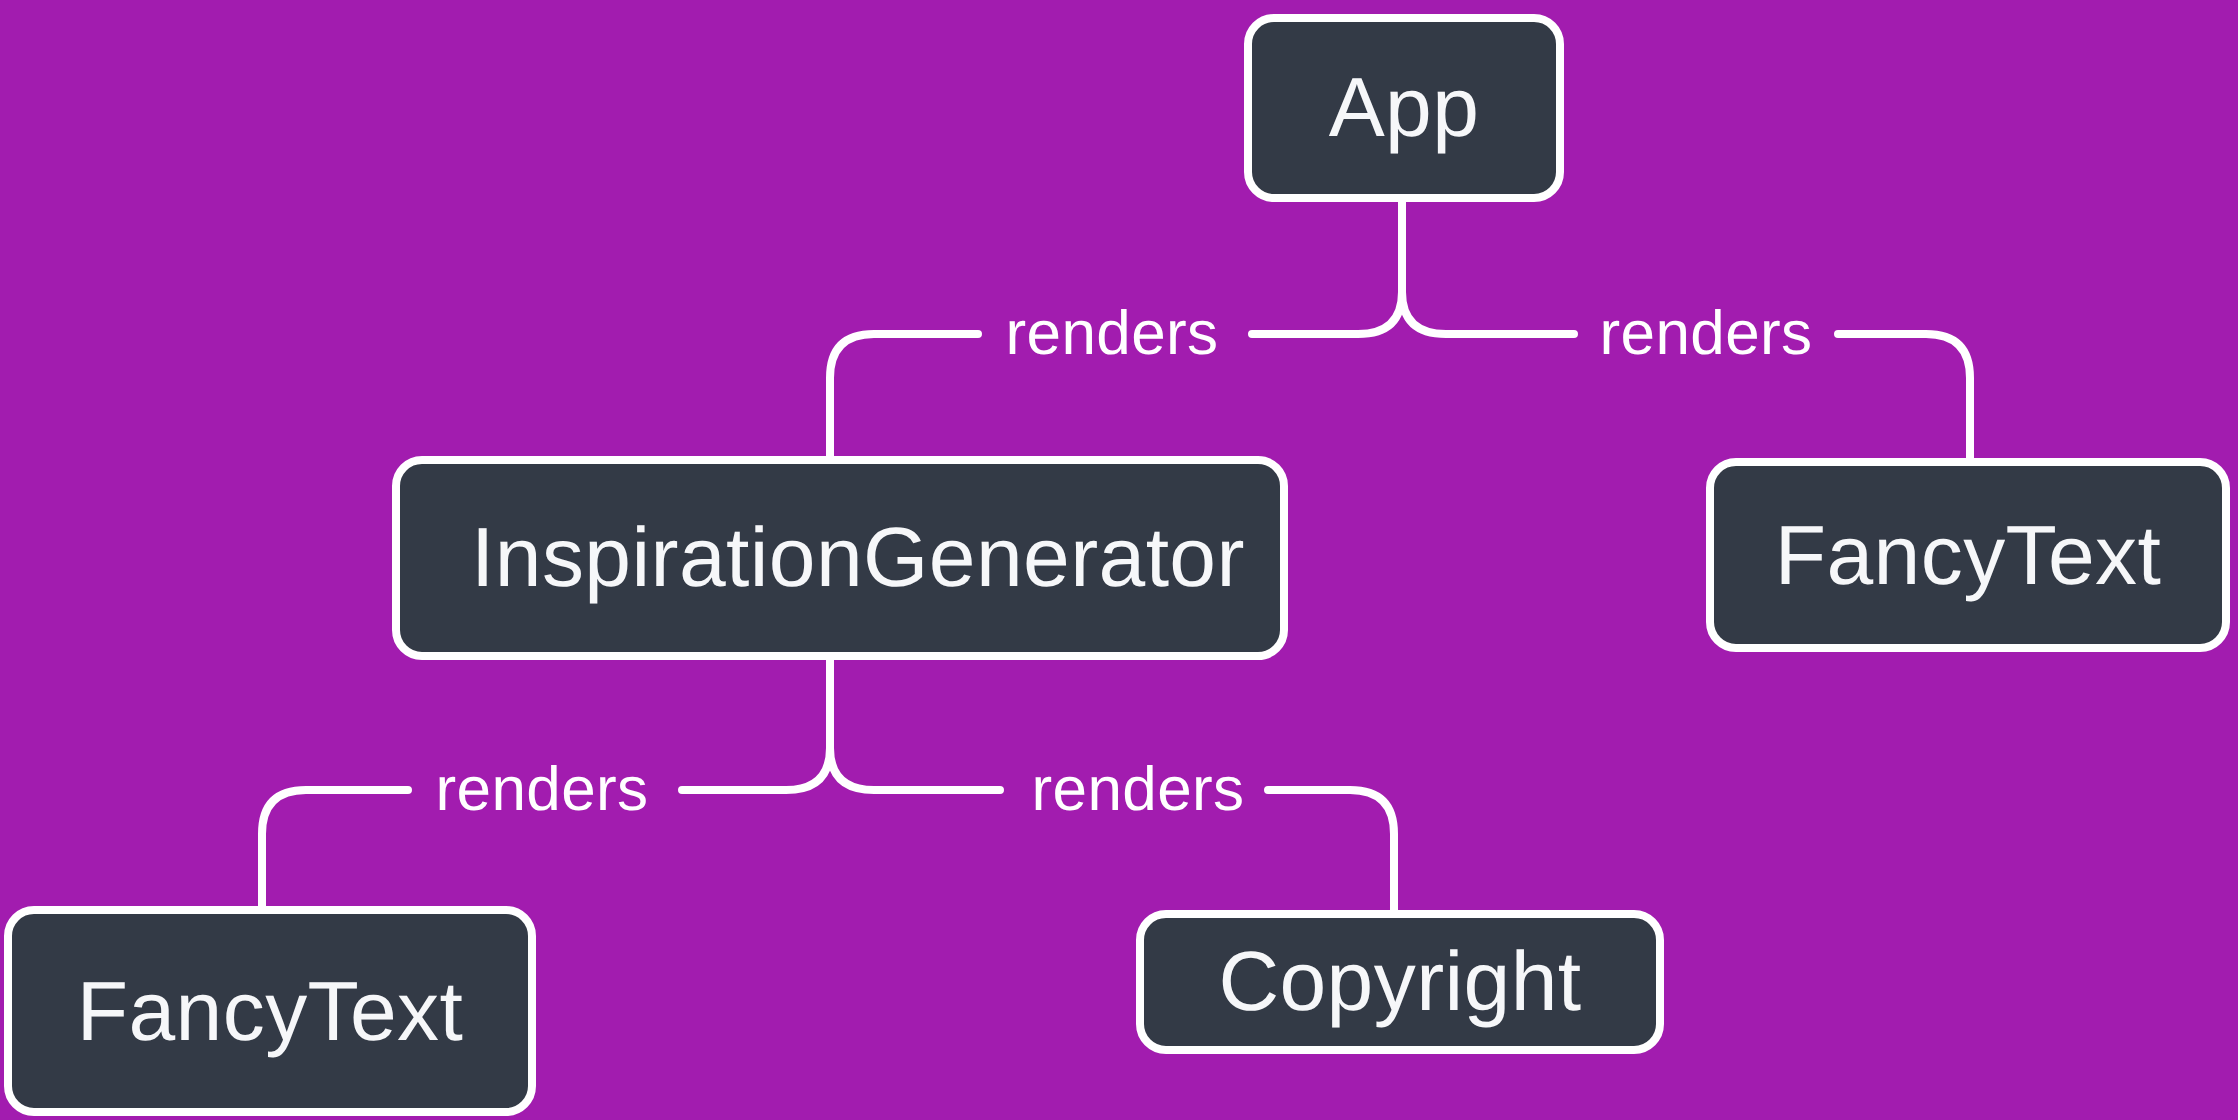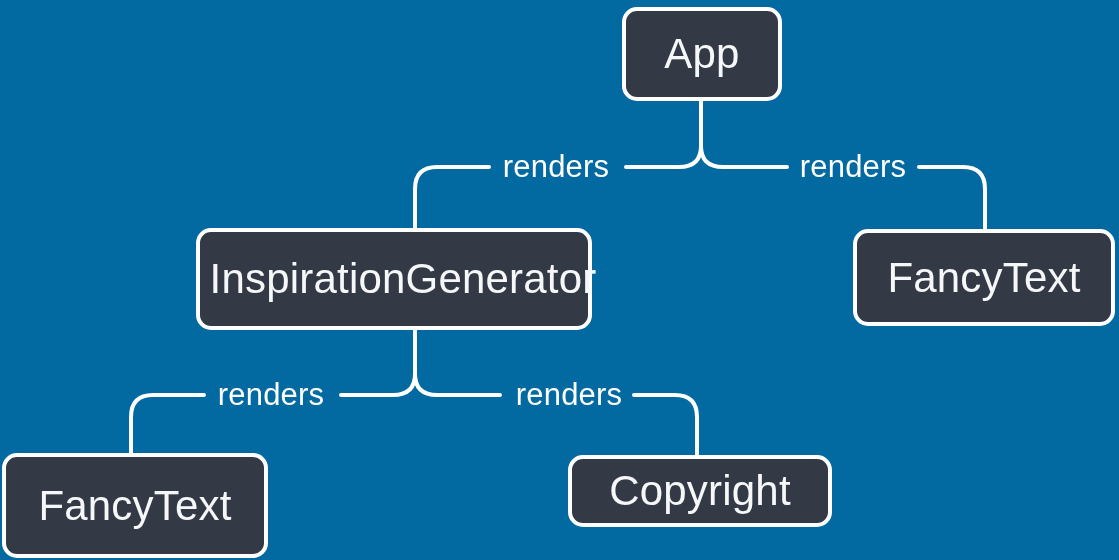--- a/index.html
+++ b/index.html
@@ -4,21 +4,21 @@
 <style>
   html, body {
     margin: 0;
     padding: 0;
     background: #47714F;
   }
   .stage {
     position: relative;
     width: 1119px;
     height: 560px;
-    background: #0369a1;
+    background: #a21caf;
     overflow: hidden;
     font-family: "Liberation Sans", "DejaVu Sans", sans-serif;
   }
   .wires {
     position: absolute;
     left: 0;
     top: 0;
     width: 1119px;
     height: 560px;
     display: block;
@@ -39,21 +39,21 @@
     color: #F6F7F9;
     font-size: 42px;
     font-weight: 400;
     display: flex;
     align-items: center;
     justify-content: center;
     white-space: nowrap;
     letter-spacing: 0.2px;
   }
   .node-app               { left: 622px; top: 7px;   width: 160px; height: 94px;  }
-  .node-inspiration       { left: 196px; top: 228px; width: 396px; height: 102px; padding-left: 18px; }
+  .node-inspiration       { left: 196px; top: 228px; width: 448px; height: 102px; padding-left: 18px; }
   .node-fancytext-top     { left: 853px; top: 229px; width: 262px; height: 97px;  }
   .node-fancytext-bottom  { left: 2px;   top: 453px; width: 266px; height: 105px; }
   .node-copyright         { left: 568px; top: 455px; width: 264px; height: 72px; }
   .edge-label {
     position: absolute;
     transform: translate(-50%, -50%);
     color: #FFFFFF;
     font-size: 31px;
     font-weight: 400;
     white-space: nowrap;

